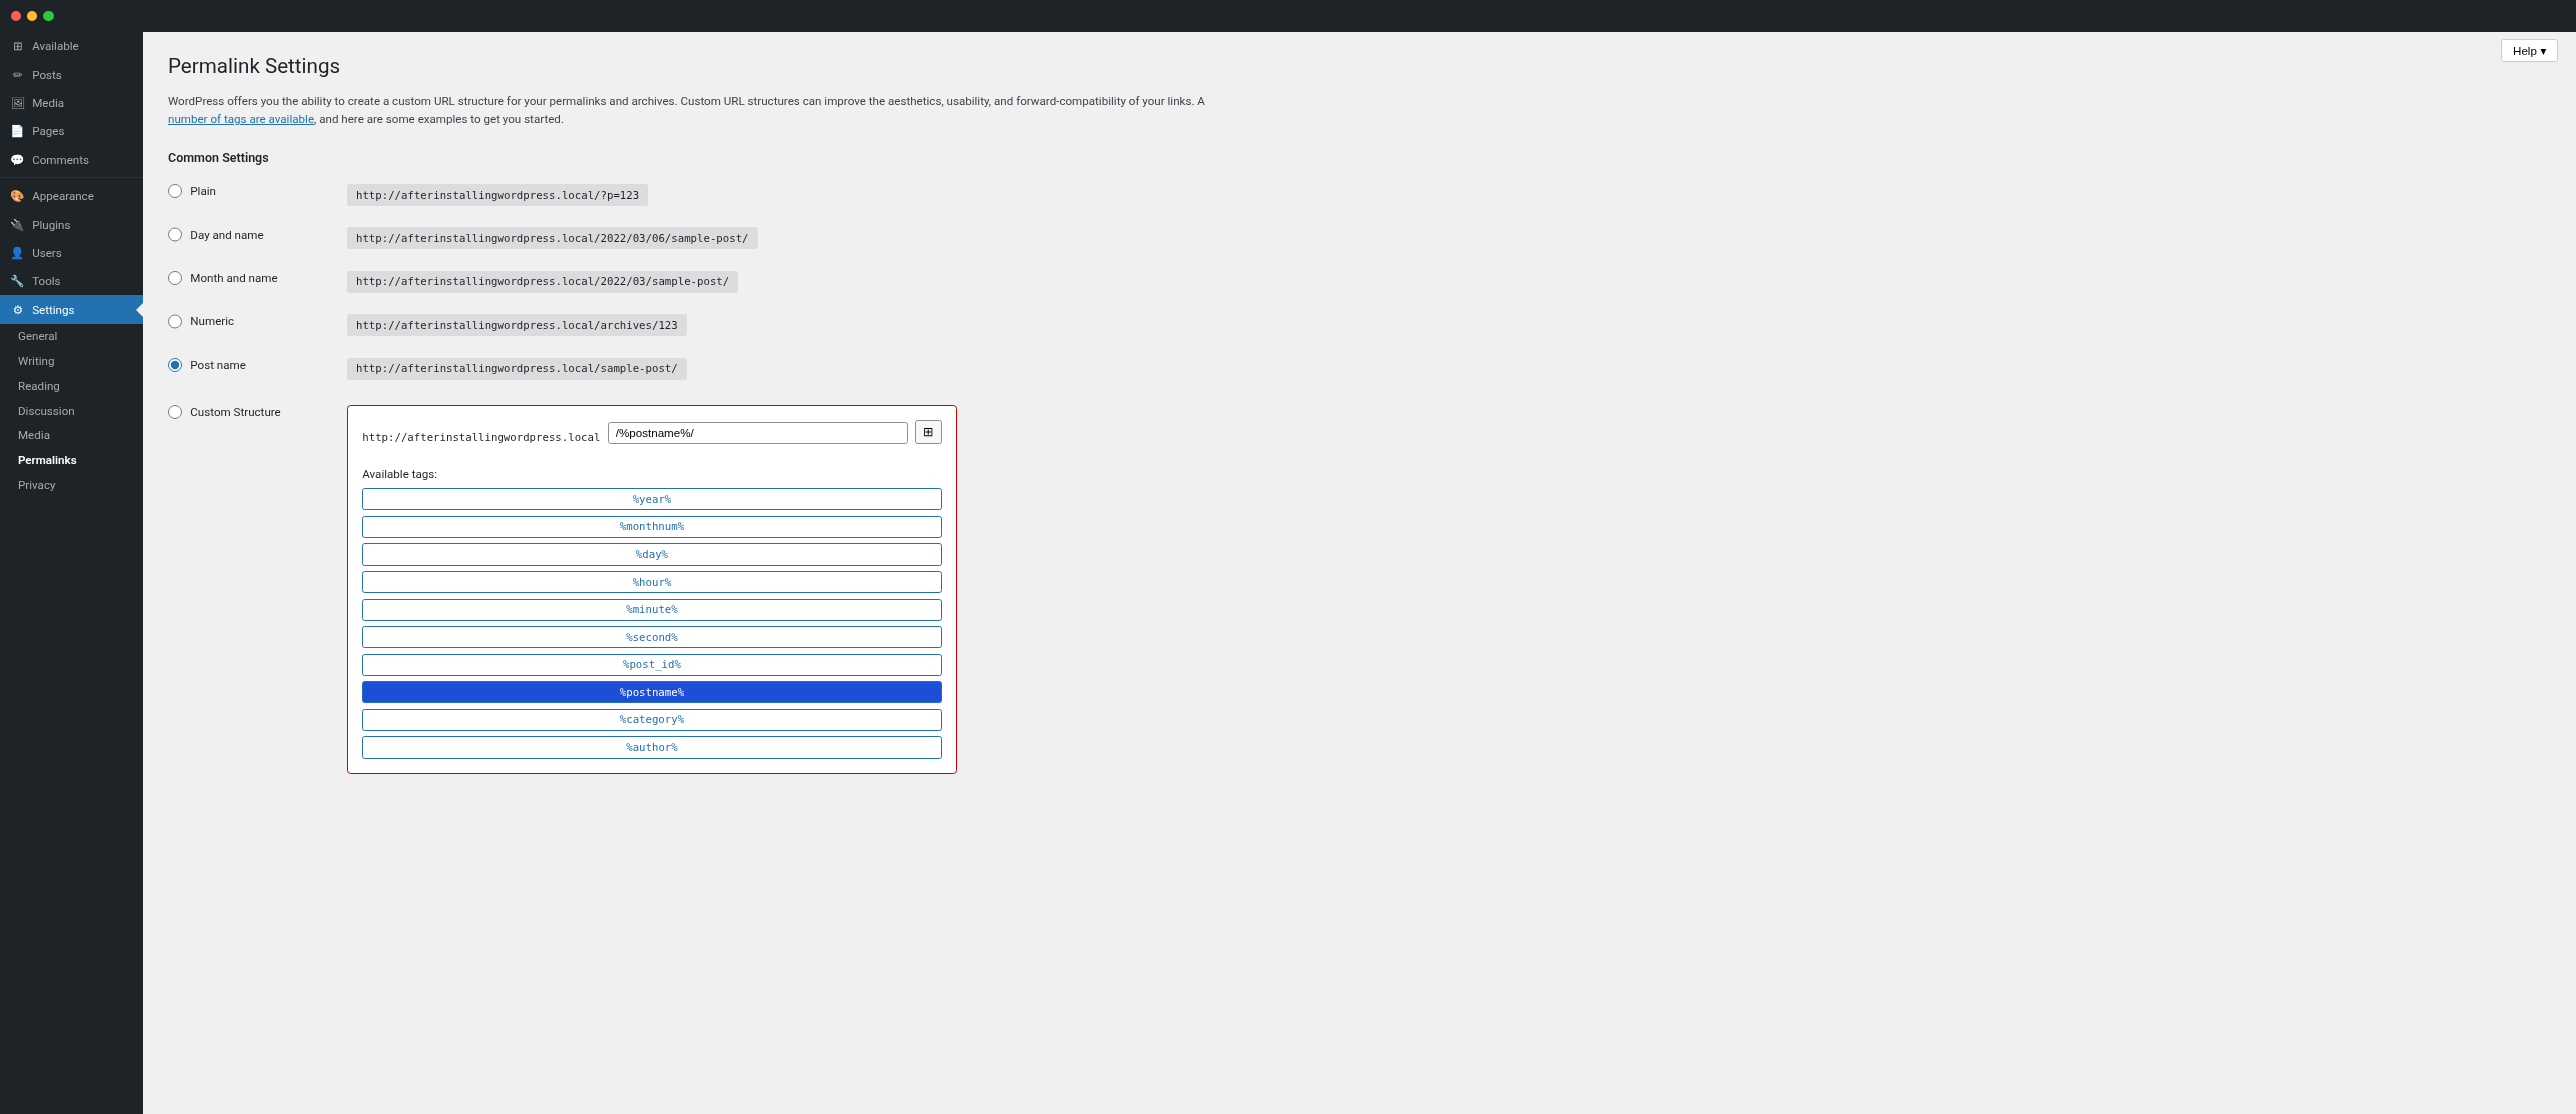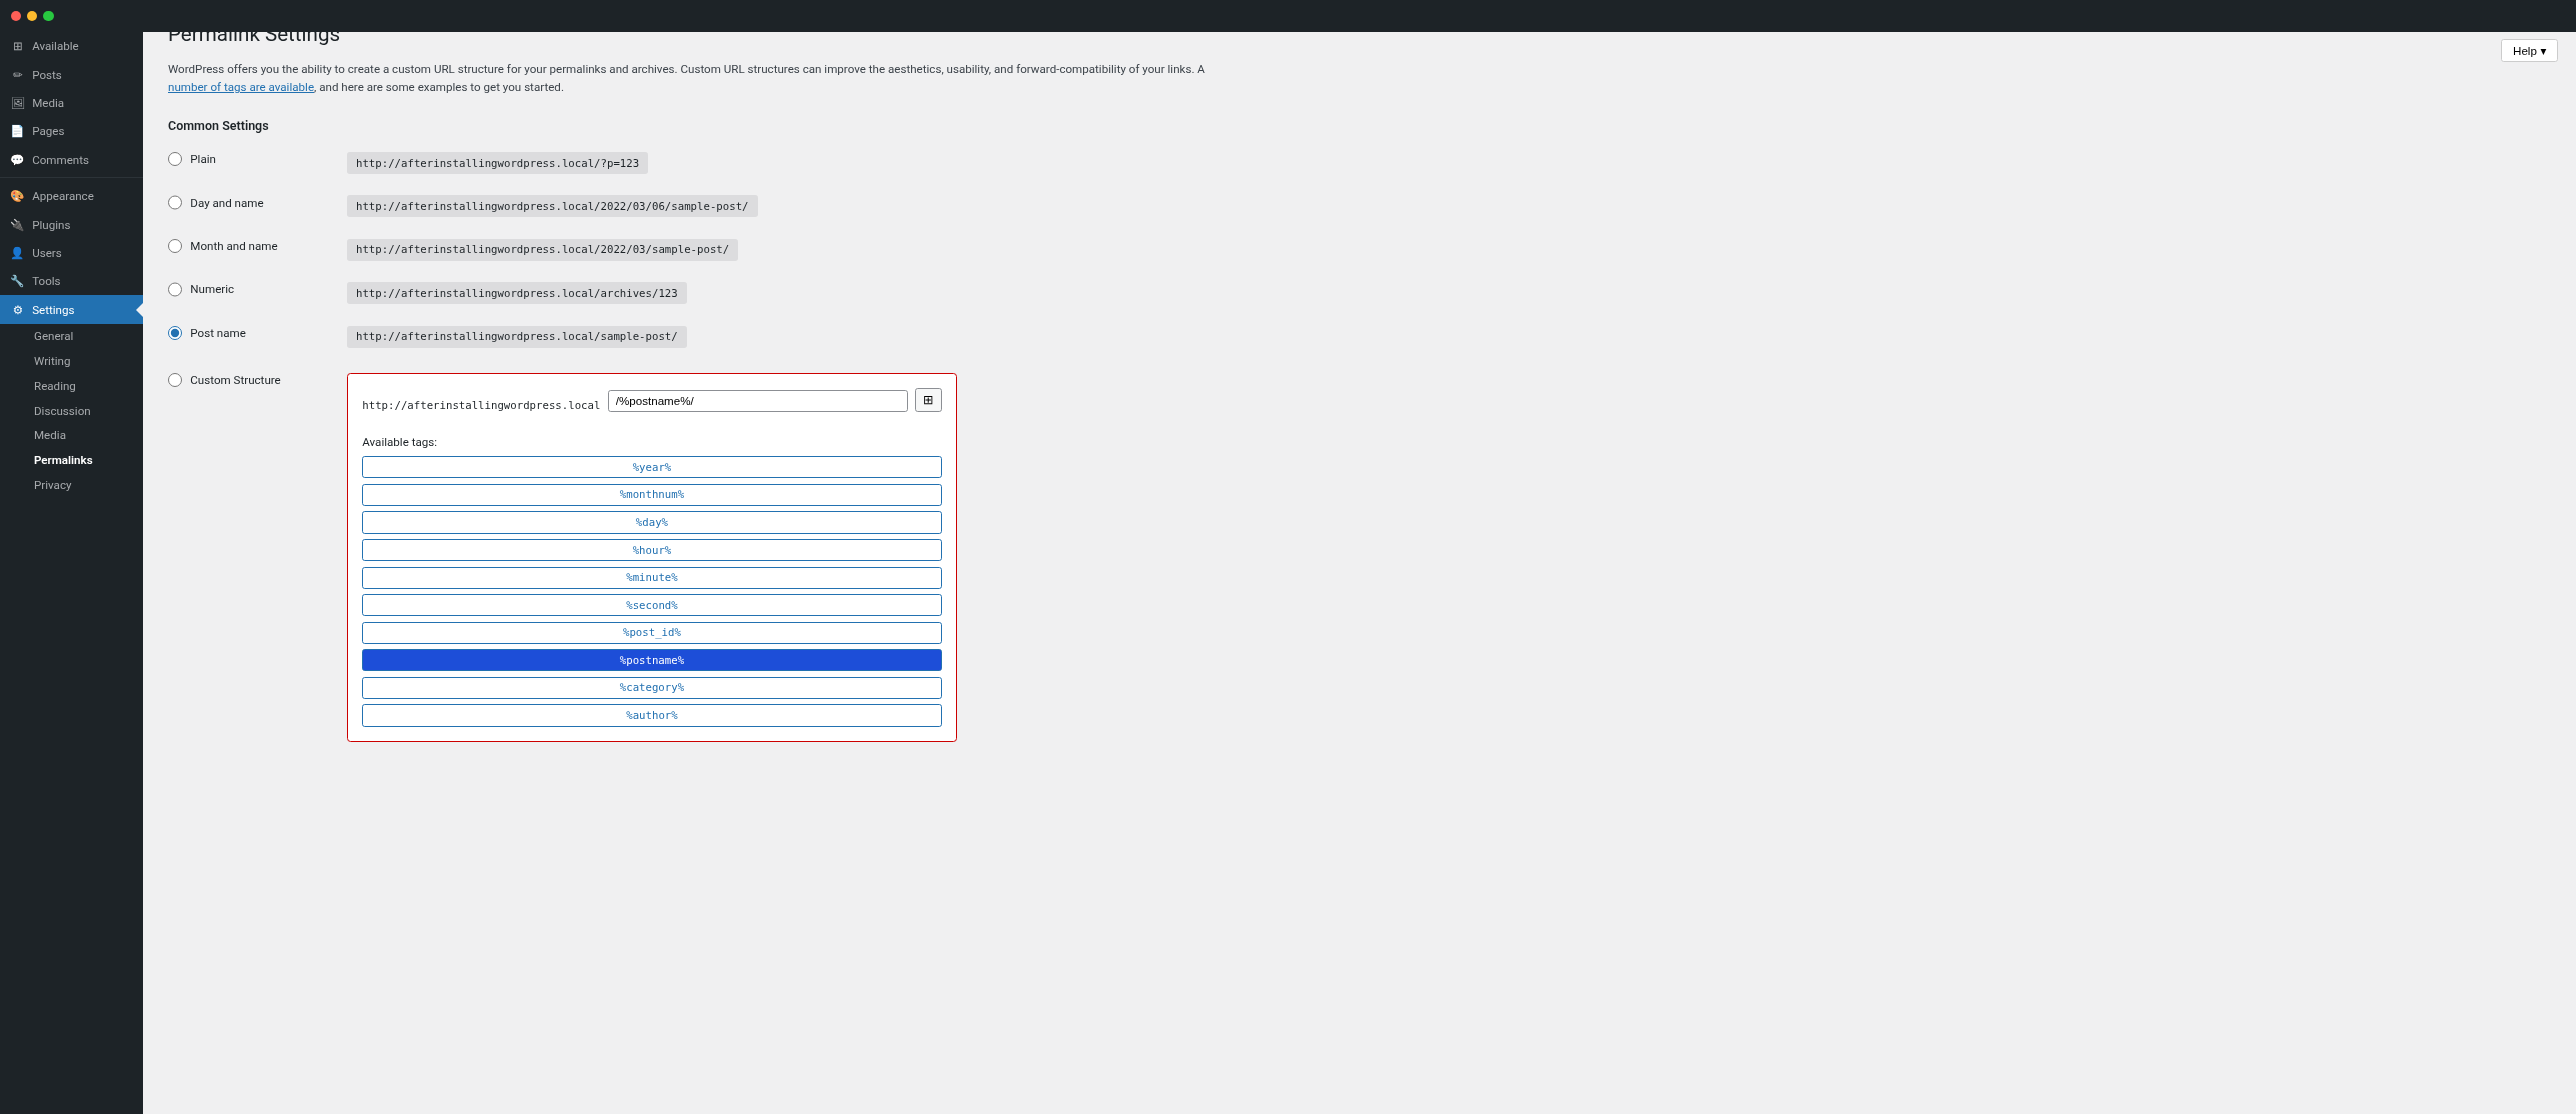--- a/index.html
+++ b/index.html
@@ -24,32 +24,32 @@
     .sidebar-item {
       display: flex; align-items: center; gap: 7.2px;
       padding: 7.2px 10.7px; cursor: pointer; font-size: 11.6px; color: #a7aaad;
       text-decoration: none;
     }
     .sidebar-item.active { background: #2271b1; color: #fff; }
     .sidebar-item .icon { width: 14.3px; text-align: center; flex-shrink: 0; }
     .sidebar-divider { height: 0.9px; background: #2c3338; margin: 3.6px 0; }
     .sub-item {
       padding: 5.4px 10.7px 5.4px 18px; cursor: pointer; font-size: 11.6px;
-      color: #a7aaad; display: block; margin-left: 16px;
+      color: #a7aaad; display: block;
     }
     .sub-item.active { color: #fff; font-weight: 600; }
     .sidebar-arrow {
       position: absolute; right: 0; top: 50%; transform: translateY(-50%);
       width: 0; height: 0; border-top: 7.2px solid transparent; border-bottom: 7.2px solid transparent;
       border-right: 7.2px solid #f0f0f1;
     }
     .sidebar-item-with-arrow { position: relative; }
 
     
-    .main { flex: 1; overflow-y: auto; }
+    .main { flex: 1; padding-top: 32px; overflow-y: auto; }
     .content { padding: 21.5px 25px; background: #f0f0f1; min-height: calc(100vh - 32px); }
 
     
     .help-btn-container { position: fixed; top: 39px; right: 18px; z-index: 50; }
     .help-btn {
       background: #fff; border: 0.9px solid #ccc; padding: 3.6px 10.7px;
       cursor: pointer; font-size: 11.6px; border-radius: 2.7px;
       display: flex; align-items: center; gap: 3.6px;
     }
 

